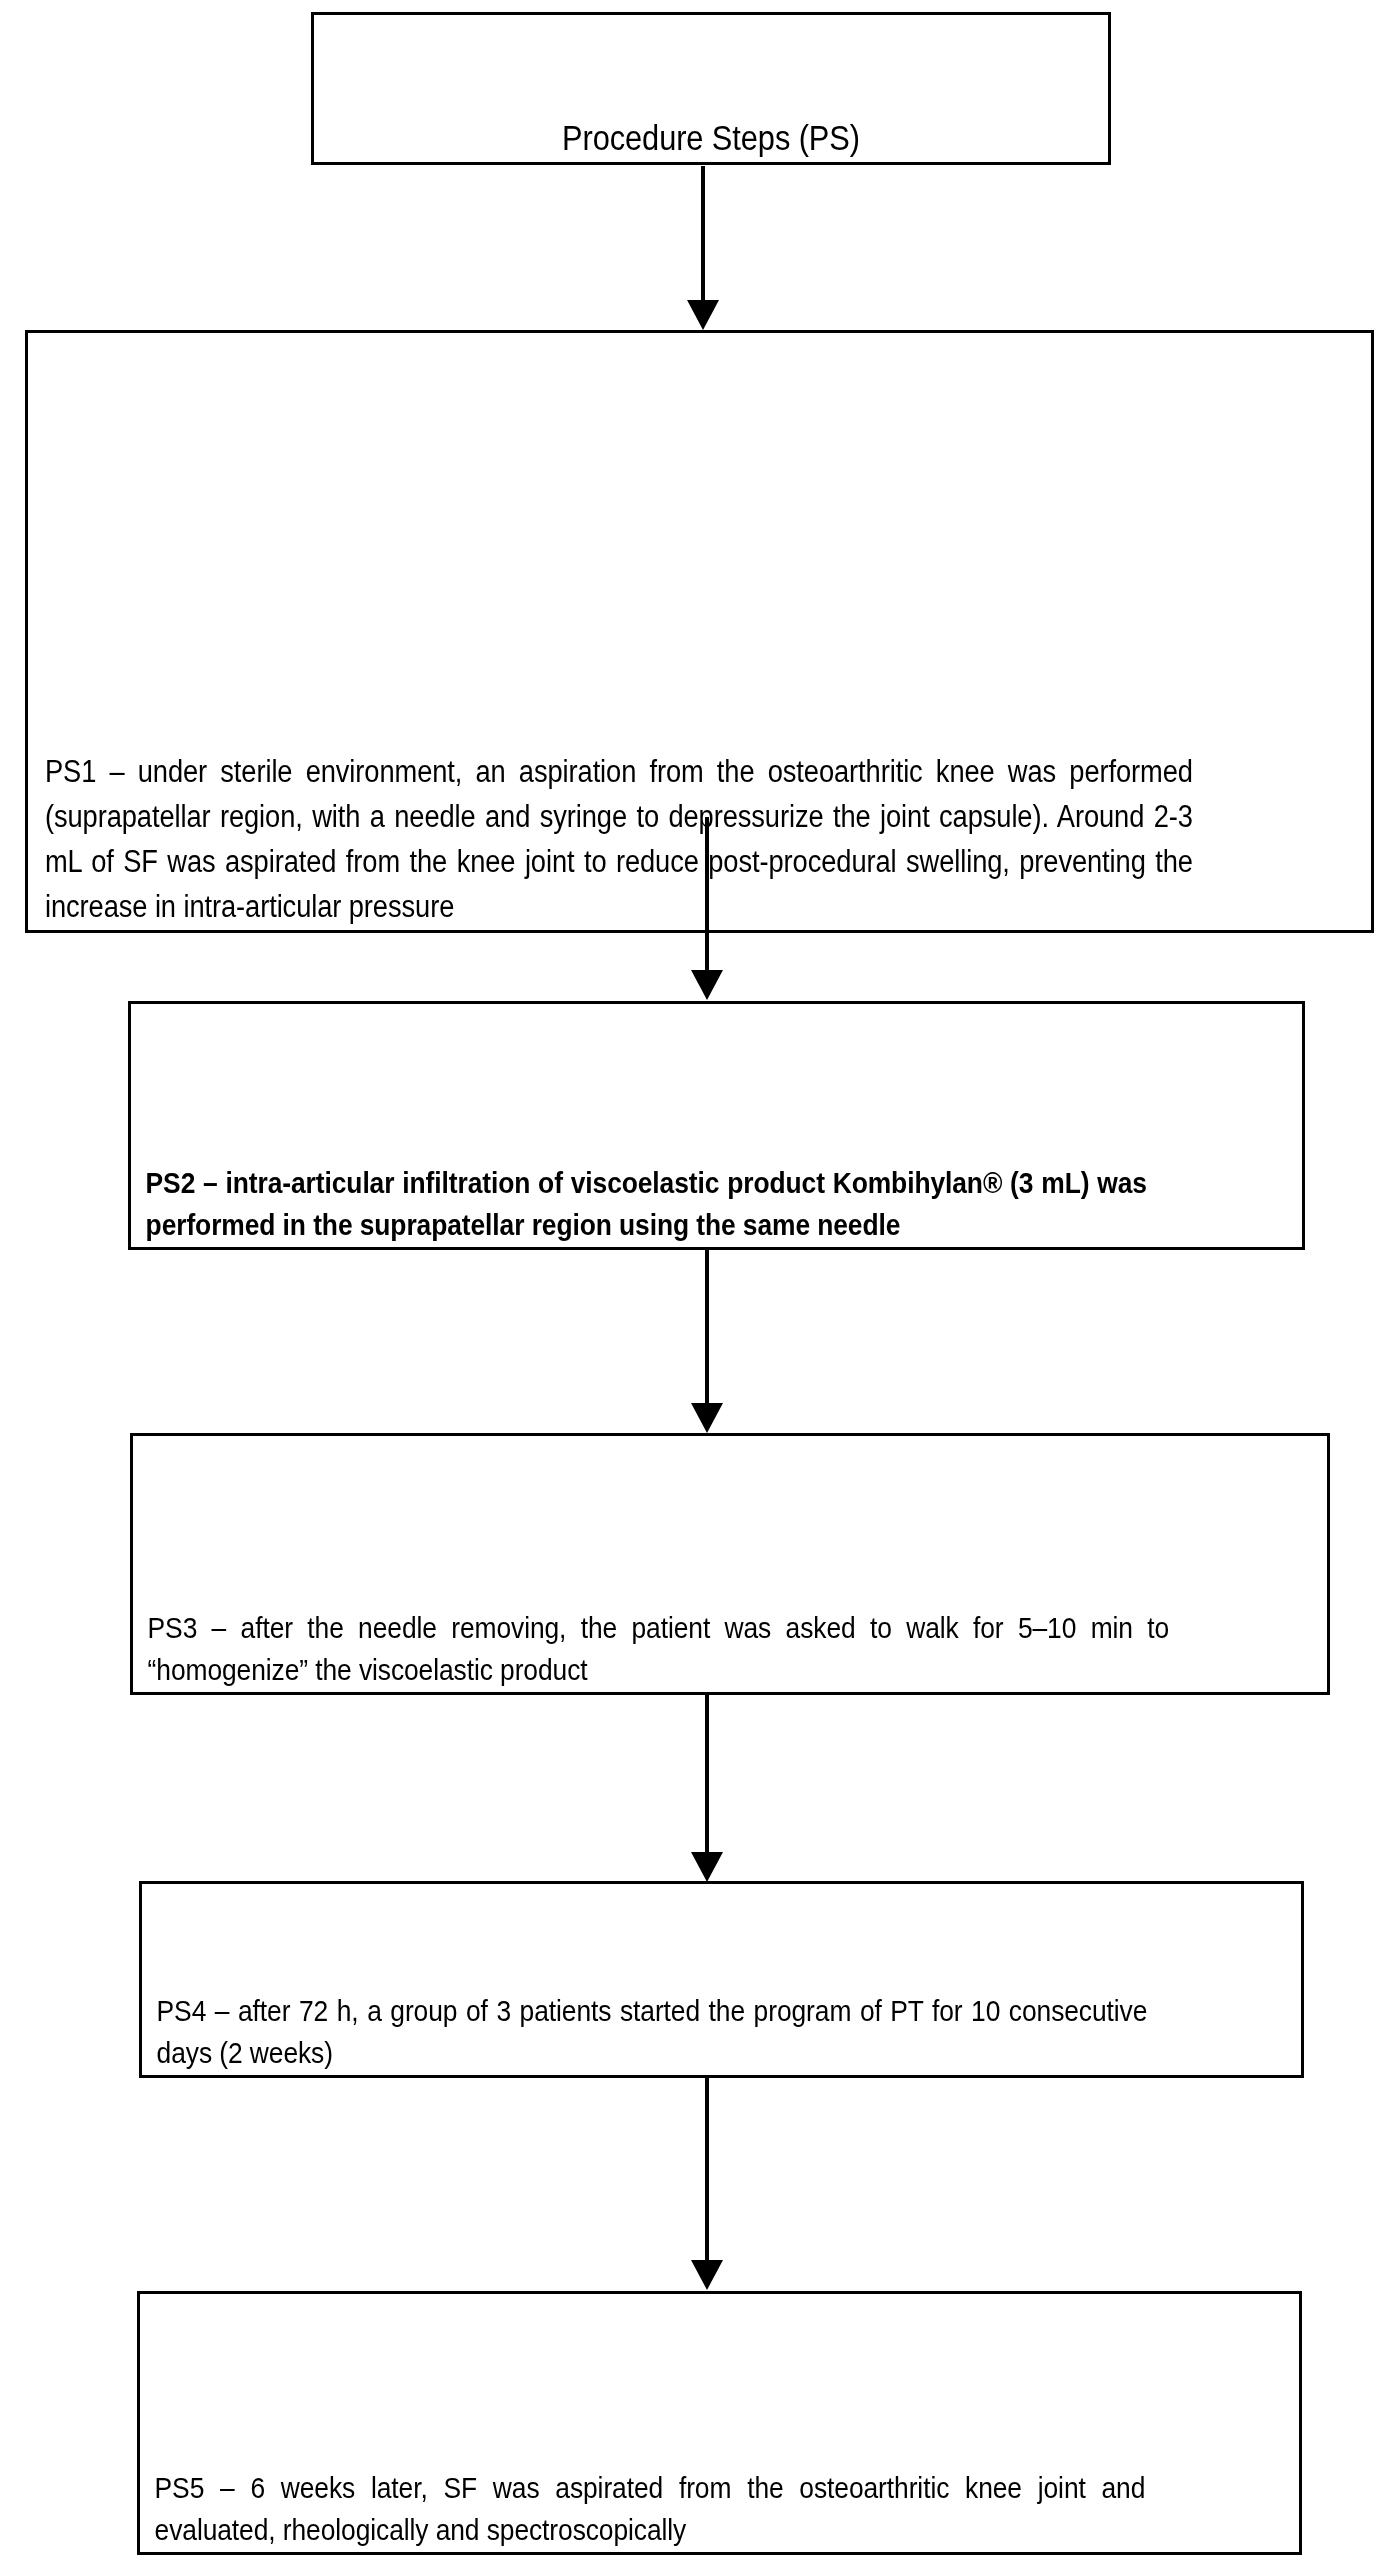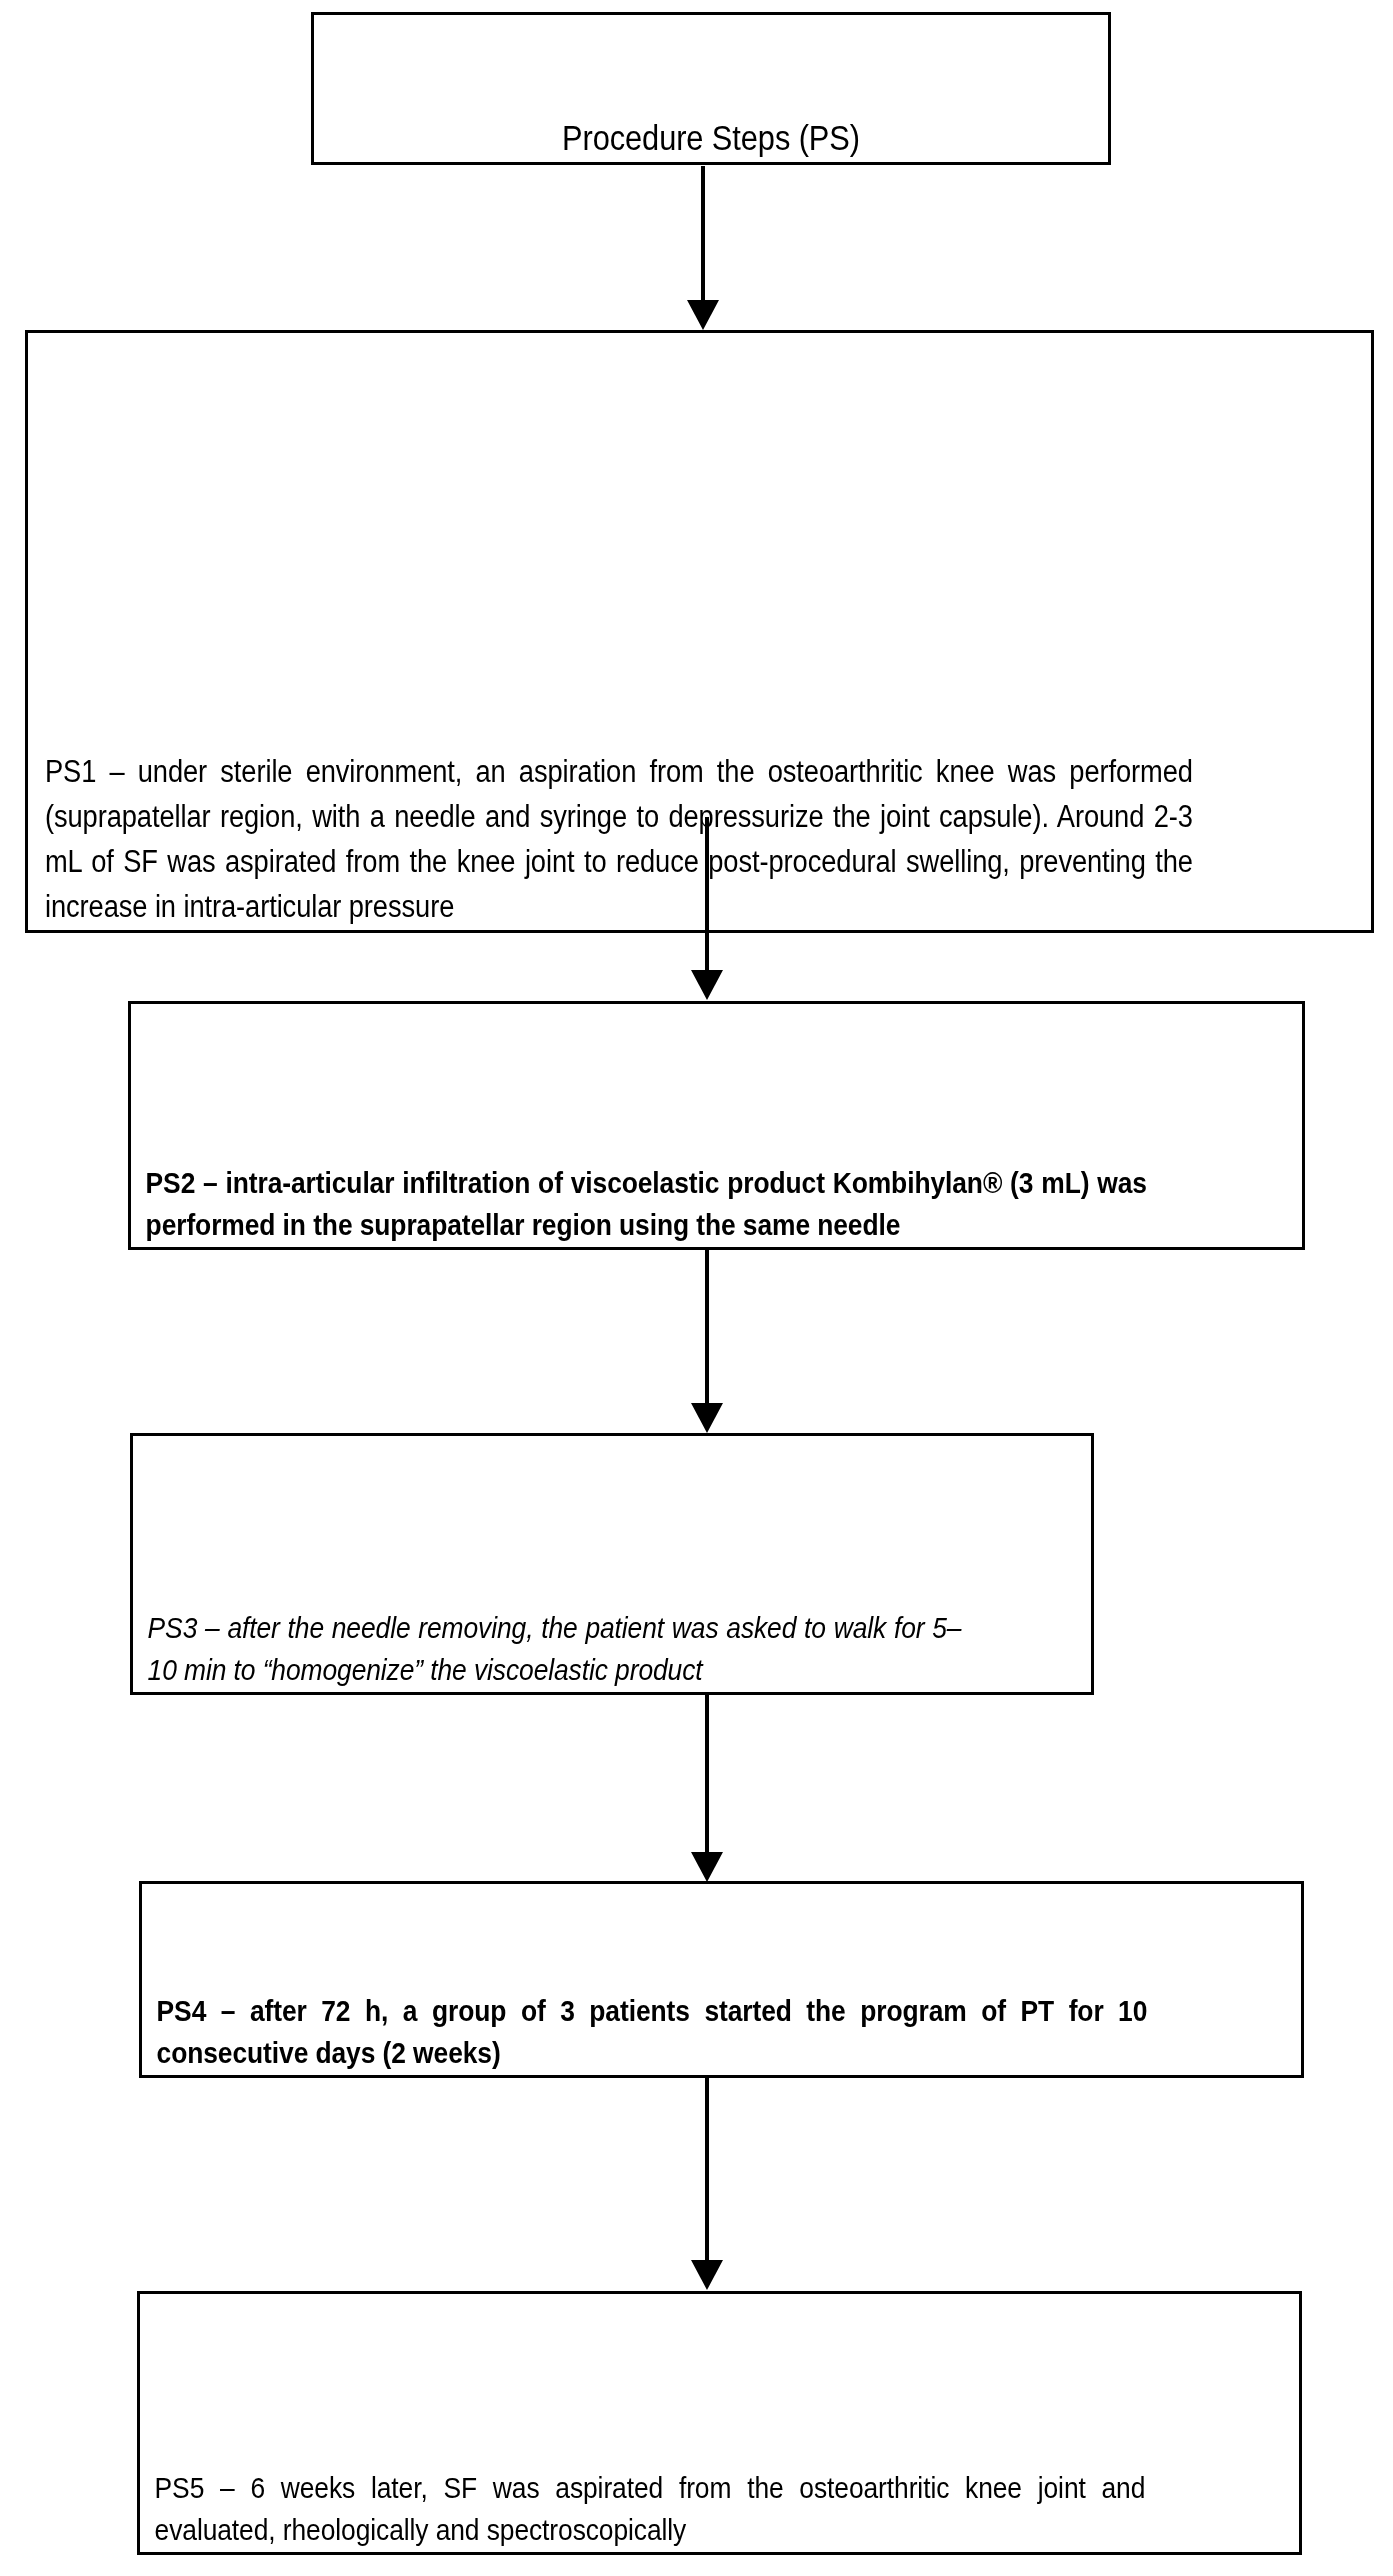--- a/index.html
+++ b/index.html
@@ -60,22 +60,22 @@
     text-align: justify;
     text-align-last: left;
     padding-left: 16.6px;
     padding-right: 16.6px;
   }
 
   .node-ps1 { left: 25px;  top: 330px;  width: 1349px; height: 603px; }
   .node-ps1 .txt { font-size: 31px; line-height: 1.45; padding-left: 19.3px; padding-right: 19.3px; }
 
   .node-ps2 { left: 128px; top: 1001px; width: 1177px; height: 249px; font-weight: bold; }
-  .node-ps3 { left: 130px; top: 1433px; width: 964px; height: 262px; font-style: italic; }
-  .node-ps4 { left: 139px; top: 1881px; width: 1165px; height: 197px; font-weight: bold; }
+  .node-ps3 { left: 130px; top: 1433px; width: 1200px; height: 262px; }
+  .node-ps4 { left: 139px; top: 1881px; width: 1165px; height: 197px; }
   .node-ps4 .txt { text-align-last: left; }
   .node-ps5 { left: 137px; top: 2291px; width: 1165px; height: 264px; }
 
   
   .connector {
     position: absolute;
   }
   .connector .stem {
     position: absolute;
     left: 0;

